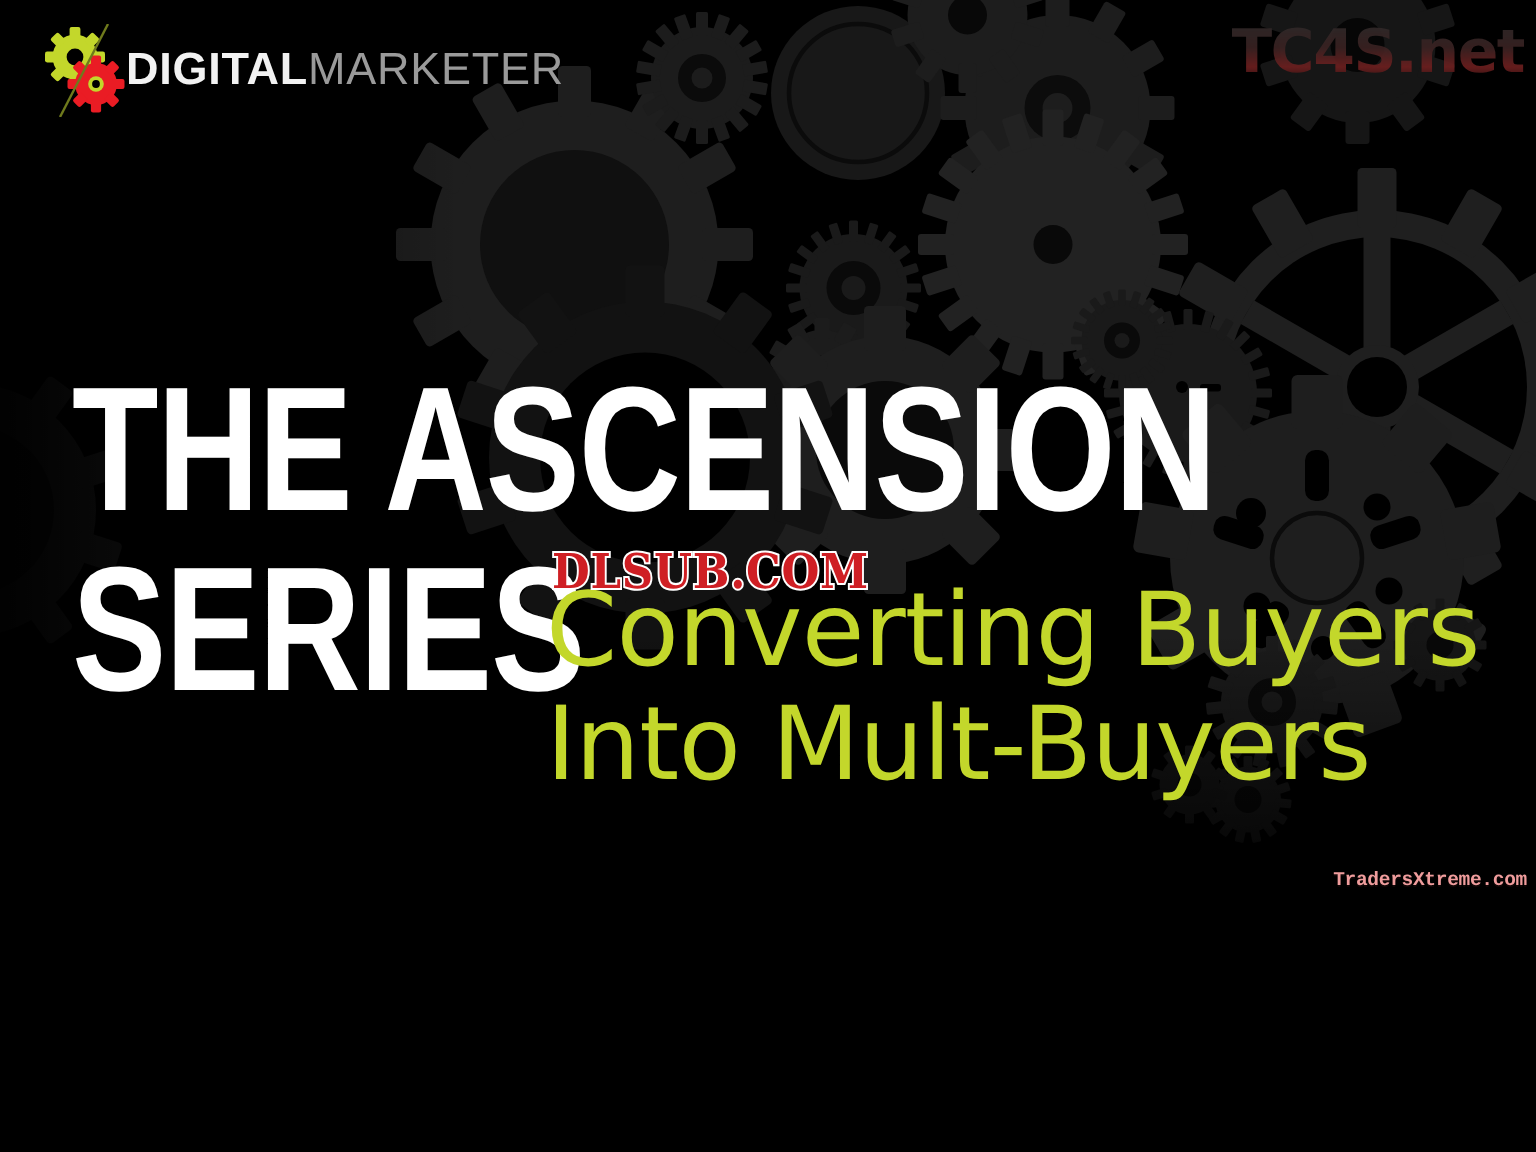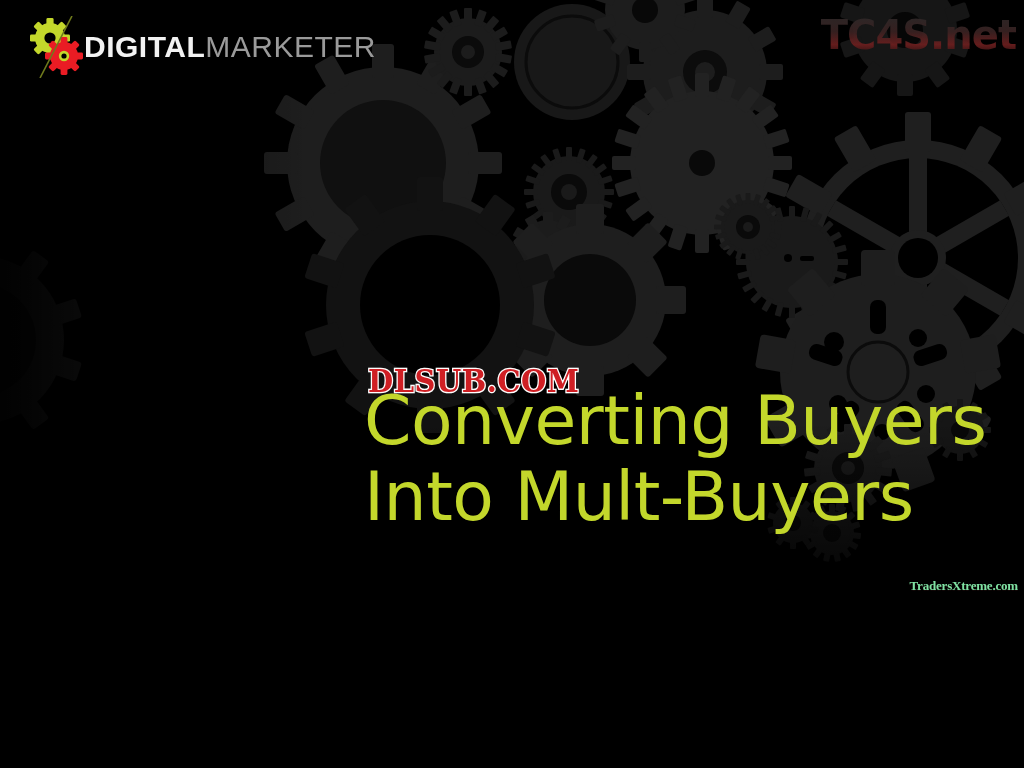--- a/index.html
+++ b/index.html
@@ -133,25 +133,25 @@
     background-clip: text;
     color: transparent;
     opacity: 0.92;
     margin-top: 13px;
   }
 
   #watermark-traders {
     position: absolute;
     right: 6px;
     bottom: 6px;
-    font-family: Liberation Serif, serif;
+    font-family: Liberation Mono, monospace;
     font-weight: bold;
     font-size: 13px;
     letter-spacing: -0.2px;
-    color: #86efac;
+    color: #fca5a5;
     text-shadow: 0 1px 0 #140808;
     white-space: nowrap;
     opacity: 0.95;
     margin-left: 32px;
   }
 </style>
 </head>
 <body>
 
 <div id="slide">
@@ -651,20 +651,24 @@
         </g>
 
         <line x1="46" y1="0" x2="14" y2="62" stroke="#6f7a1c" stroke-width="1.6"></line>
       </svg>
     </div>
     <div id="brand-wordmark">
       <span class="wm-bold">DIGITAL</span><span class="wm-light">MARKETER</span>
     </div>
   </div>
 
+  <div id="headline-block">
+    <div class="headline-line" id="headline-line-1">THE ASCENSION</div>
+    <div class="headline-line" id="headline-line-2">SERIES</div>
+  </div>
 
   <div id="subtitle-block">
     <div class="subtitle-line">Converting Buyers</div>
     <div class="subtitle-line">Into Mult-Buyers</div>
   </div>
 
   <div id="watermark-dlsub">DLSUB.COM</div>
   <div id="watermark-tc4s">TC4S.net</div>
   <div id="watermark-traders">TradersXtreme.com</div>
 

